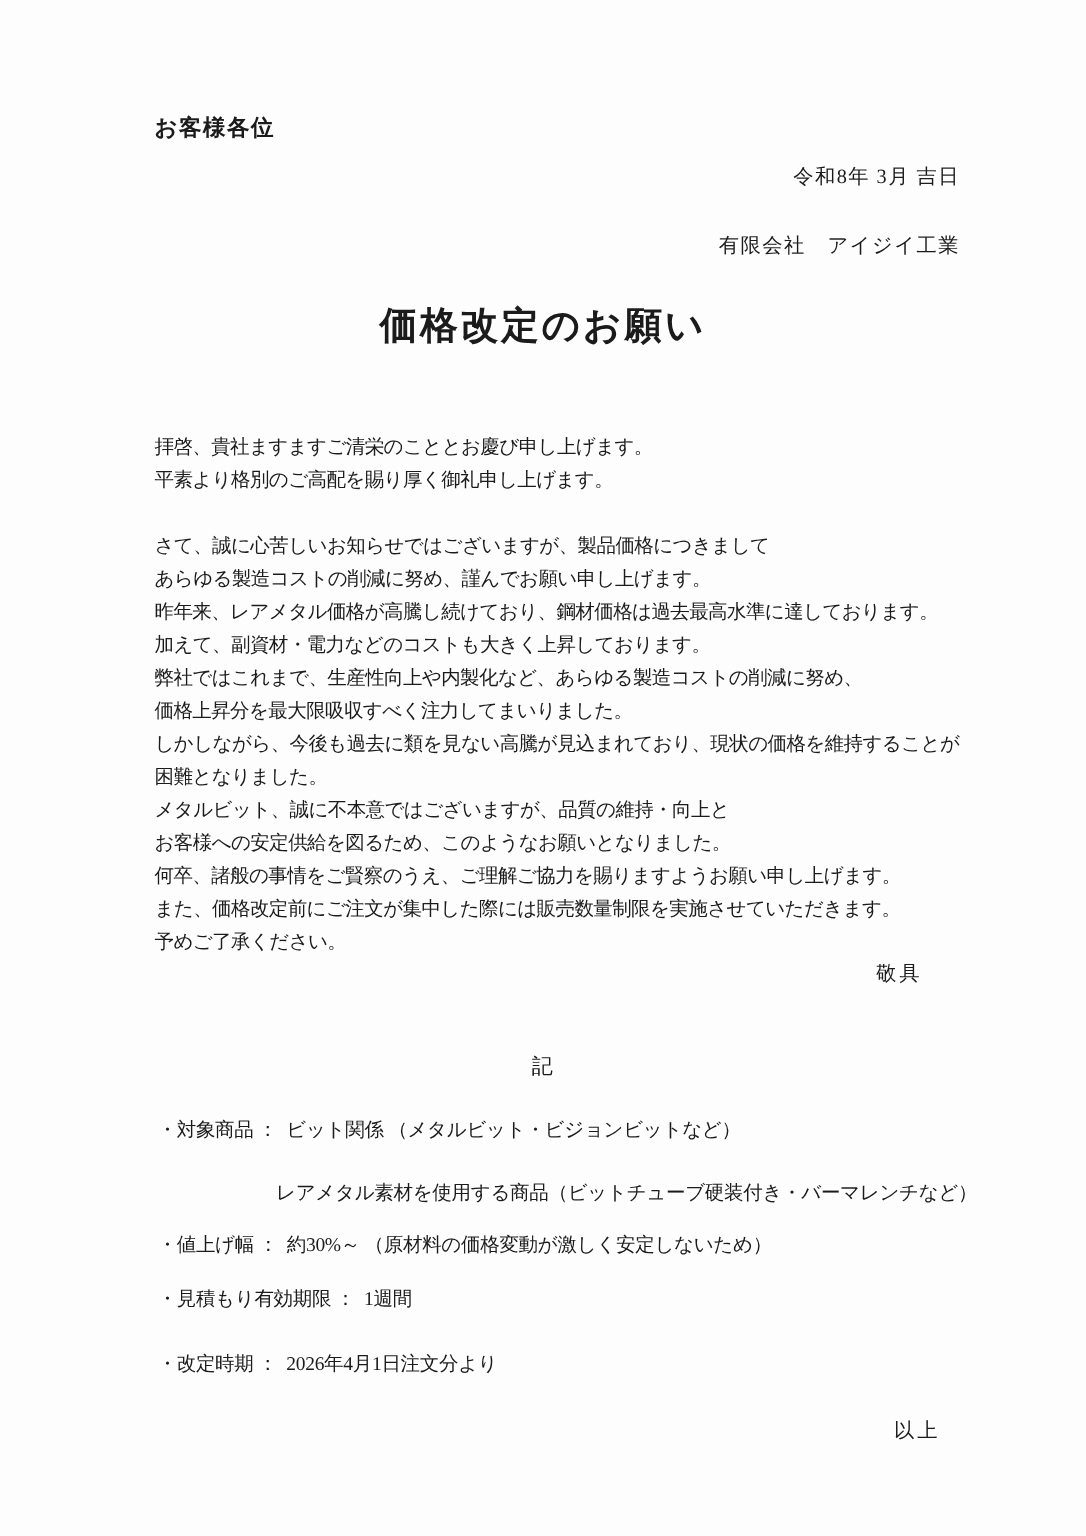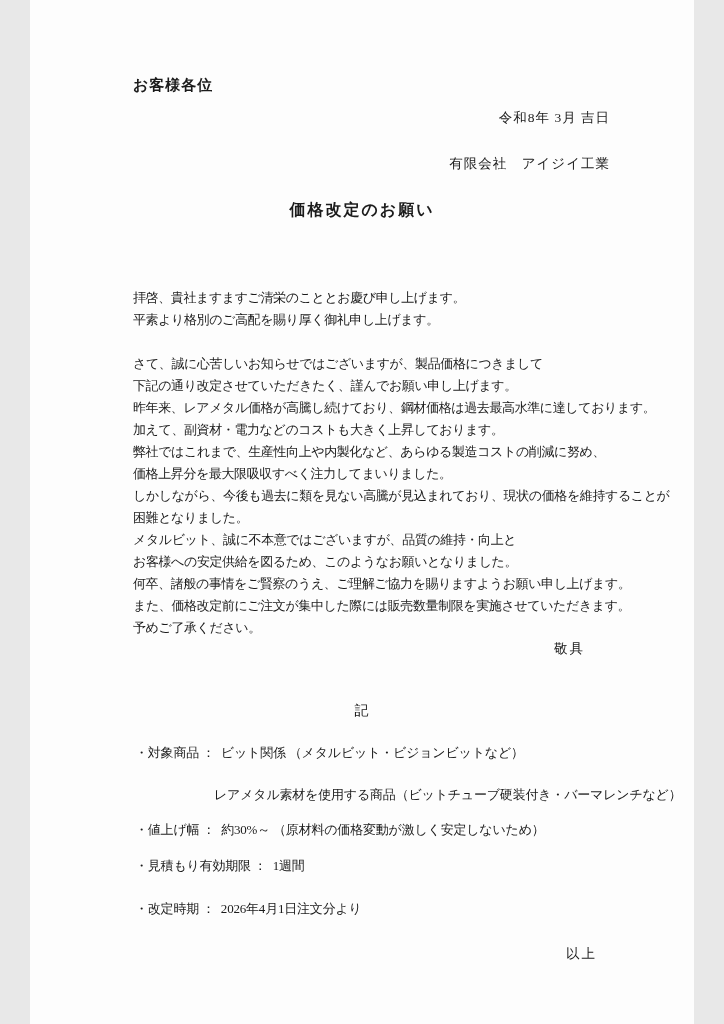--- a/index.html
+++ b/index.html
@@ -1,18 +1,18 @@
 <!DOCTYPE html>
 <html><head>
 <meta charset="utf-8">
 <style>
   html,body { margin:0; padding:0; background:#e8e8e8; }
   .page {
     position:relative;
-    width:664px; height:1024px;
+    width:724px; height:1024px;
     margin:0 auto;
     background:#fdfdfd;
     font-family:"Liberation Serif","DejaVu Serif",serif;
     color:#1b1b1b;
     overflow:hidden;
   }
   .recipient {
     position:absolute; left:103px; top:76px;
     font-size:15px; font-weight:600; letter-spacing:1px;
   }
@@ -20,21 +20,21 @@
     position:absolute; top:109px; right:84px;
     font-size:13.5px; letter-spacing:1px;
   }
   .company-line {
     position:absolute; top:155px; right:84px;
     font-size:13.5px; font-weight:400; letter-spacing:1px;
   }
   .doc-title {
     position:absolute; top:200px; left:0; width:100%;
     text-align:center;
-    font-size:16px; font-weight:600; letter-spacing:2px;
+    font-size:25px; font-weight:600; letter-spacing:2px;
   }
   .body-text {
     position:absolute; left:103px; top:287px; width:540px;
     font-size:13px; line-height:22px; letter-spacing:-0.4px;
   }
   .body-line { white-space:nowrap; }
   .para-gap { margin-top:22px; }
   .closing {
     position:absolute; top:640px; right:109px;
     font-size:13.5px; letter-spacing:2px;
@@ -66,21 +66,21 @@
   <div class="date-line">令和8年 3月 吉日</div>
 
   <div class="company-line">有限会社　アイジイ工業</div>
 
   <div class="doc-title">価格改定のお願い</div>
 
   <div class="body-text">
     <div class="body-line">拝啓、貴社ますますご清栄のこととお慶び申し上げます。</div>
     <div class="body-line">平素より格別のご高配を賜り厚く御礼申し上げます。</div>
     <div class="body-line para-gap">さて、誠に心苦しいお知らせではございますが、製品価格につきまして</div>
-    <div class="body-line">下記の通り改定させていただきたく、謹んでお願い申し上げます。</div>
+    <div class="body-line">あらゆる製造コストの削減に努め、謹んでお願い申し上げます。</div>
     <div class="body-line">昨年来、レアメタル価格が高騰し続けており、鋼材価格は過去最高水準に達しております。</div>
     <div class="body-line">加えて、副資材・電力などのコストも大きく上昇しております。</div>
     <div class="body-line">弊社ではこれまで、生産性向上や内製化など、あらゆる製造コストの削減に努め、</div>
     <div class="body-line">価格上昇分を最大限吸収すべく注力してまいりました。</div>
     <div class="body-line">しかしながら、今後も過去に類を見ない高騰が見込まれており、現状の価格を維持することが</div>
     <div class="body-line">困難となりました。</div>
     <div class="body-line">メタルビット、誠に不本意ではございますが、品質の維持・向上と</div>
     <div class="body-line">お客様への安定供給を図るため、このようなお願いとなりました。</div>
     <div class="body-line">何卒、諸般の事情をご賢察のうえ、ご理解ご協力を賜りますようお願い申し上げます。</div>
     <div class="body-line">また、価格改定前にご注文が集中した際には販売数量制限を実施させていただきます。</div>

